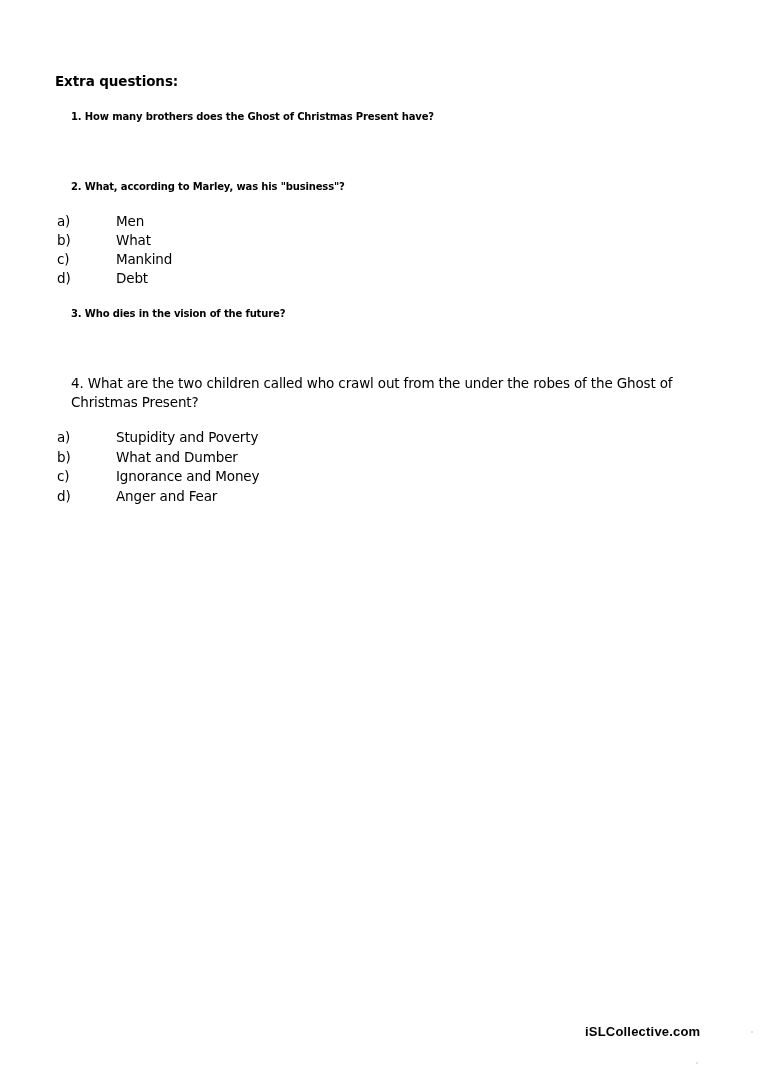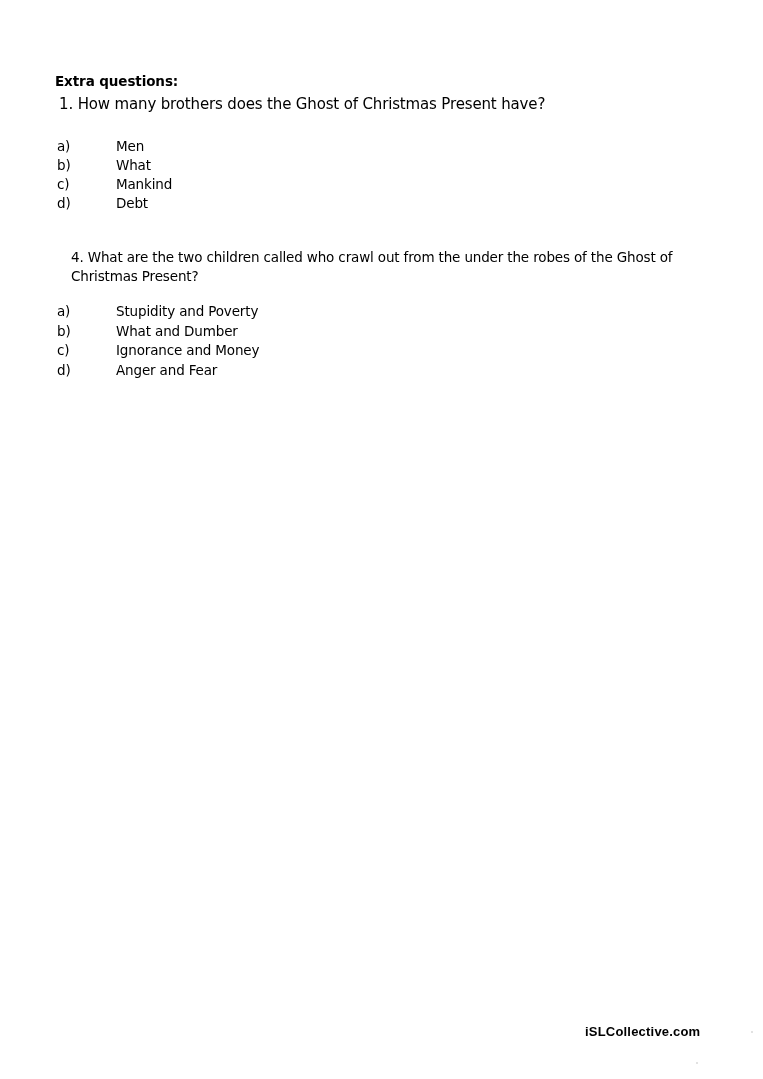--- a/index.html
+++ b/index.html
@@ -36,25 +36,26 @@
 
   .heading {
     font-weight: bold;
     font-size: 13.5px;
     line-height: 19px;
     letter-spacing: -0.1px;
     margin: 0 0 0 0;
   }
 
   .qline {
-    font-size: 15px;
+    font-size: 10px;
     line-height: 19px;
     letter-spacing: -0.15px;
-    margin: 4px;
+    margin: 16px;
     white-space: pre-wrap;
+    font-weight: bold;
   }
 
   .q-wrap {
     font-size: 13.5px;
     line-height: 19px;
     letter-spacing: -0.15px;
     margin: 16px;
     width: 640px;
   }
 
@@ -120,40 +121,42 @@
 <div class="page">
 
   <div class="content">
 
     <p class="heading">Extra questions:</p>
 
     <p class="qline">1. How many brothers does the Ghost of Christmas Present have?</p>
 
     <div class="spacer"></div>
 
+    <p class="qline">2. What, according to Marley, was his "business"?</p>
 
     <ul class="options options-q2">
       <li class="option">
         <span class="opt-letter">a)</span>
         <span class="opt-text">Men</span>
       </li>
       <li class="option">
         <span class="opt-letter">b)</span>
         <span class="opt-text">What</span>
       </li>
       <li class="option">
         <span class="opt-letter">c)</span>
         <span class="opt-text">Mankind</span>
       </li>
       <li class="option">
         <span class="opt-letter">d)</span>
         <span class="opt-text">Debt</span>
       </li>
     </ul>
 
+    <p class="qline">3. Who dies in the vision of the future?</p>
 
     <div class="spacer"></div>
 
     <p class="q-wrap">4. What are the two children called who crawl out from the under the robes of the Ghost of Christmas Present?</p>
 
     <ul class="options options-q4">
       <li class="option">
         <span class="opt-letter">a)</span>
         <span class="opt-text">Stupidity and Poverty</span>
       </li>

